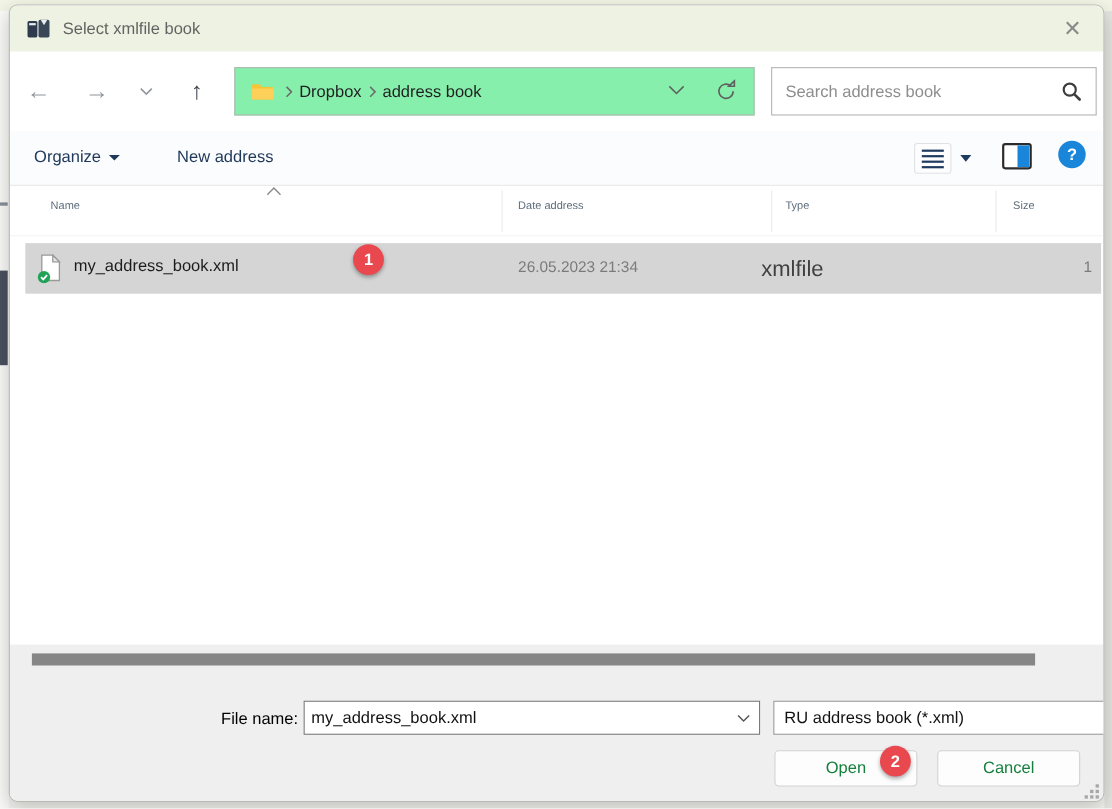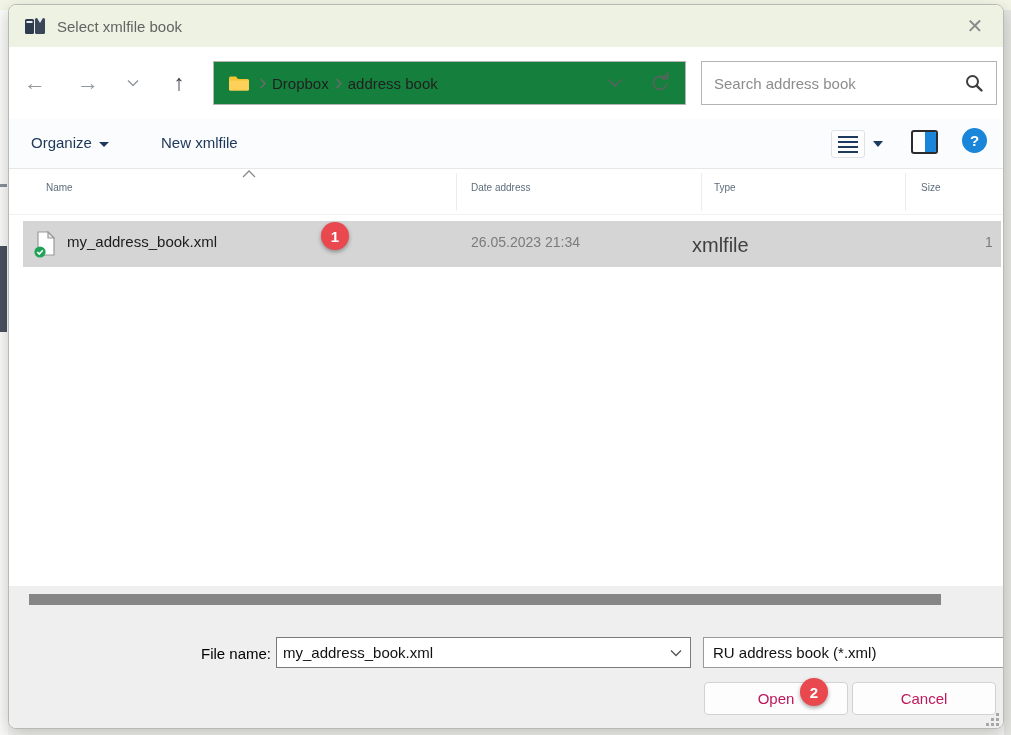--- a/index.html
+++ b/index.html
@@ -50,21 +50,21 @@
     display:flex; align-items:center; justify-content:center;
     font-size:22px; font-weight:300;
   }
   .nav-back { left:8px; color:#93989e; }
   .nav-fwd { left:61px; color:#93989e; }
   .nav-hist { left:106px; }
   .nav-up { left:152px; color:#3f4450; }
 
   .addressbar {
     position:absolute; left:204px; top:14px; width:473px; height:44px;
-    border:1px solid #b4b4b2; background:#15803d;
+    border:1px solid #b4b4b2; background:#86efac;
     display:flex; align-items:center;
   }
   .addressbar .crumb-text { font-size:15px; color:#1f1f1f; padding:0 6px; }
   .addr-folder { margin-left:14px; }
   .addr-dropdown { position:absolute; right:62px; top:12px; }
   .addr-refresh { position:absolute; right:14px; top:10px; }
 
   .searchbox {
     position:absolute; left:692px; top:14px; width:296px; height:44px;
     border:1px solid #b4b4b2; background:#ffffff;
@@ -146,23 +146,23 @@
   .fn-input-wrap input { position:absolute; left:6px; top:0; width:370px; height:29px;
     border:none; outline:none; font-size:15px; color:#111;
     font-family:"Liberation Sans", sans-serif; background:transparent; }
   .combo-chevron { position:absolute; right:8px; top:11px; }
 
   .ft-select { position:absolute; left:694px; top:51px; width:332px; height:31px;
     border:1px solid #9a9a9a; background:#ffffff; }
   .ft-select .ft-text { position:absolute; left:9px; top:6px; font-size:15px; color:#111; }
 
   .btn {
-    position:absolute; top:96px; width:144px; height:33px;
+    position:absolute; top:96px; width:130px; height:33px;
     background:#fdfdfd; border:1px solid #d2d2d2; border-radius:4px;
-    font-size:15px; color:#be185d;
+    font-size:15px; color:#15803d;
     display:flex; align-items:center; justify-content:center;
   }
   .btn-open { left:695px; }
   .btn-cancel { left:843px; }
 
   .resize-grip { position:absolute; right:4px; bottom:4px; width:14px; height:14px; }
   .resize-grip i { position:absolute; width:3px; height:3px; background:#a7a7a7; }
 </style>
 </head>
 <body>
@@ -228,21 +228,21 @@
         <circle cx="8.5" cy="8.5" r="5.5" fill="none" stroke="#3d3d3d" stroke-width="2"></circle>
         <line x1="12.8" y1="12.8" x2="17.5" y2="17.5" stroke="#3d3d3d" stroke-width="2.4" stroke-linecap="round"></line>
       </svg>
     </div>
   </div>
 
   <div class="abs commandbar">
     <div class="cmd-label cmd-organize">
       <span>Organize</span><span class="org-arrow"></span>
     </div>
-    <div class="cmd-label cmd-newfolder">New xmlfile</div>
+    <div class="cmd-label cmd-newfolder">New address</div>
     <div class="viewlist-btn">
       <span></span>
         <span></span>
         <span></span>
         <span></span>
     </div>
     <div class="viewlist-arrow"></div>
     <div class="preview-btn">
       <span class="preview-half"></span>
     </div>

